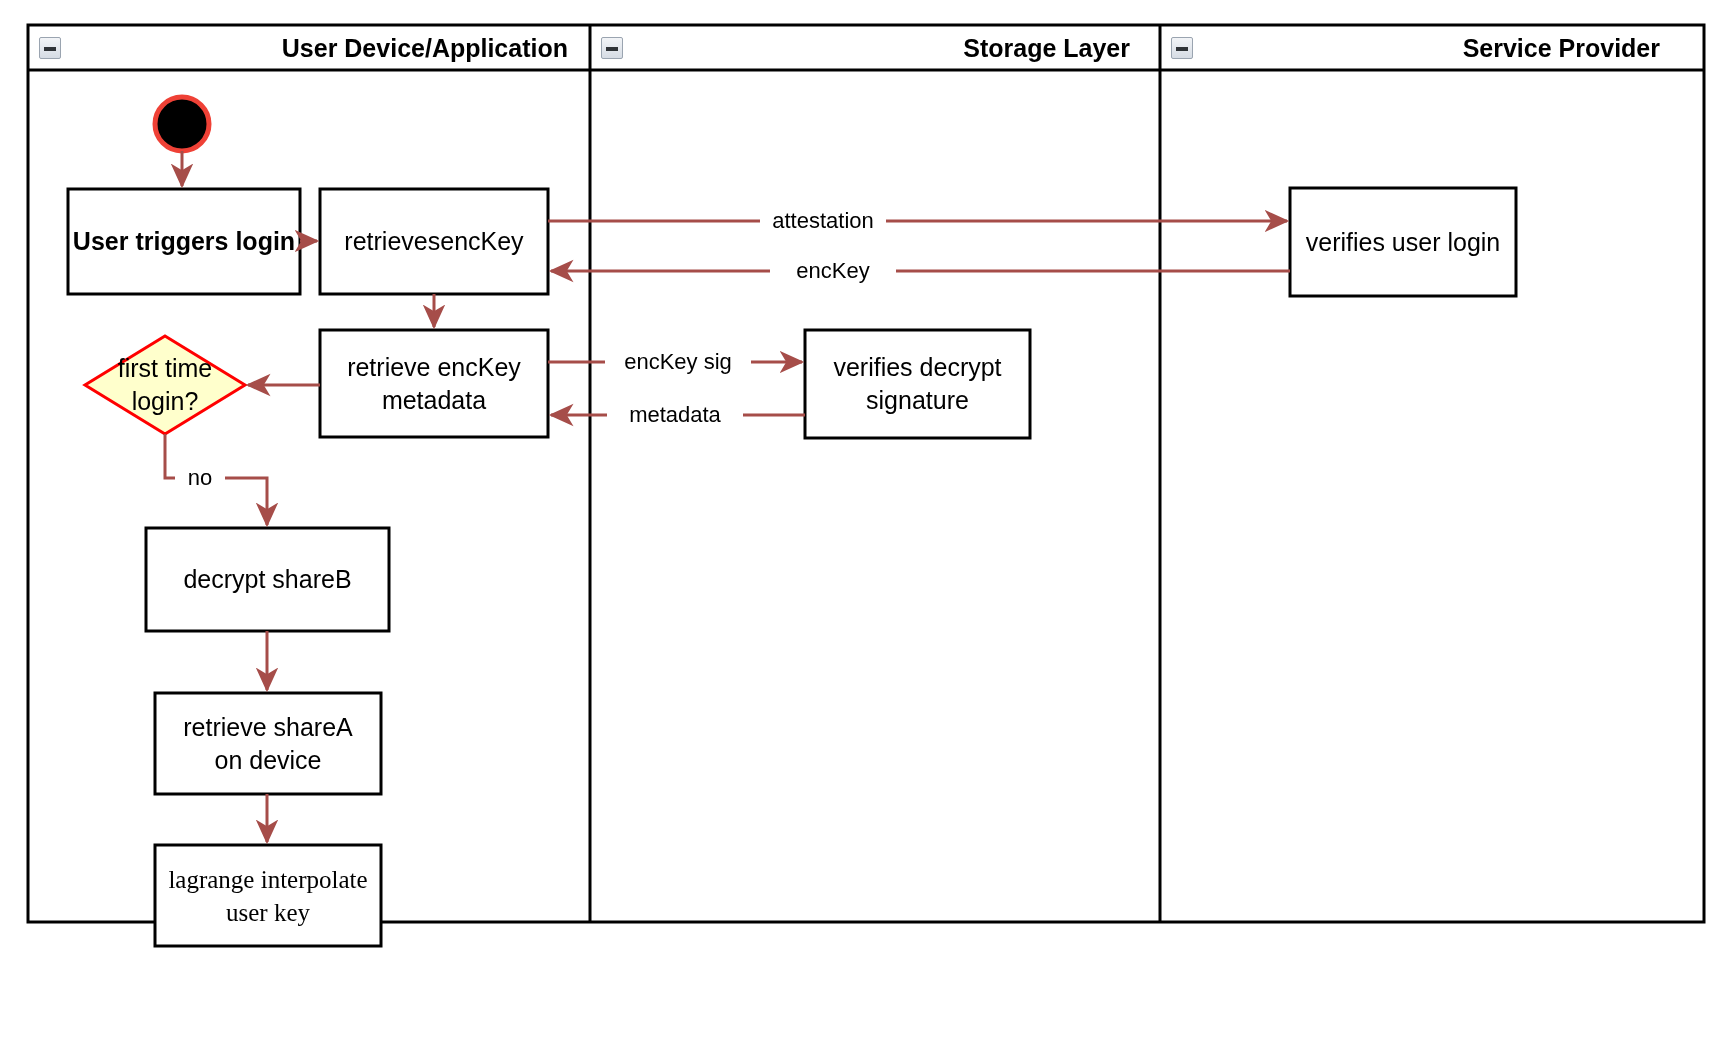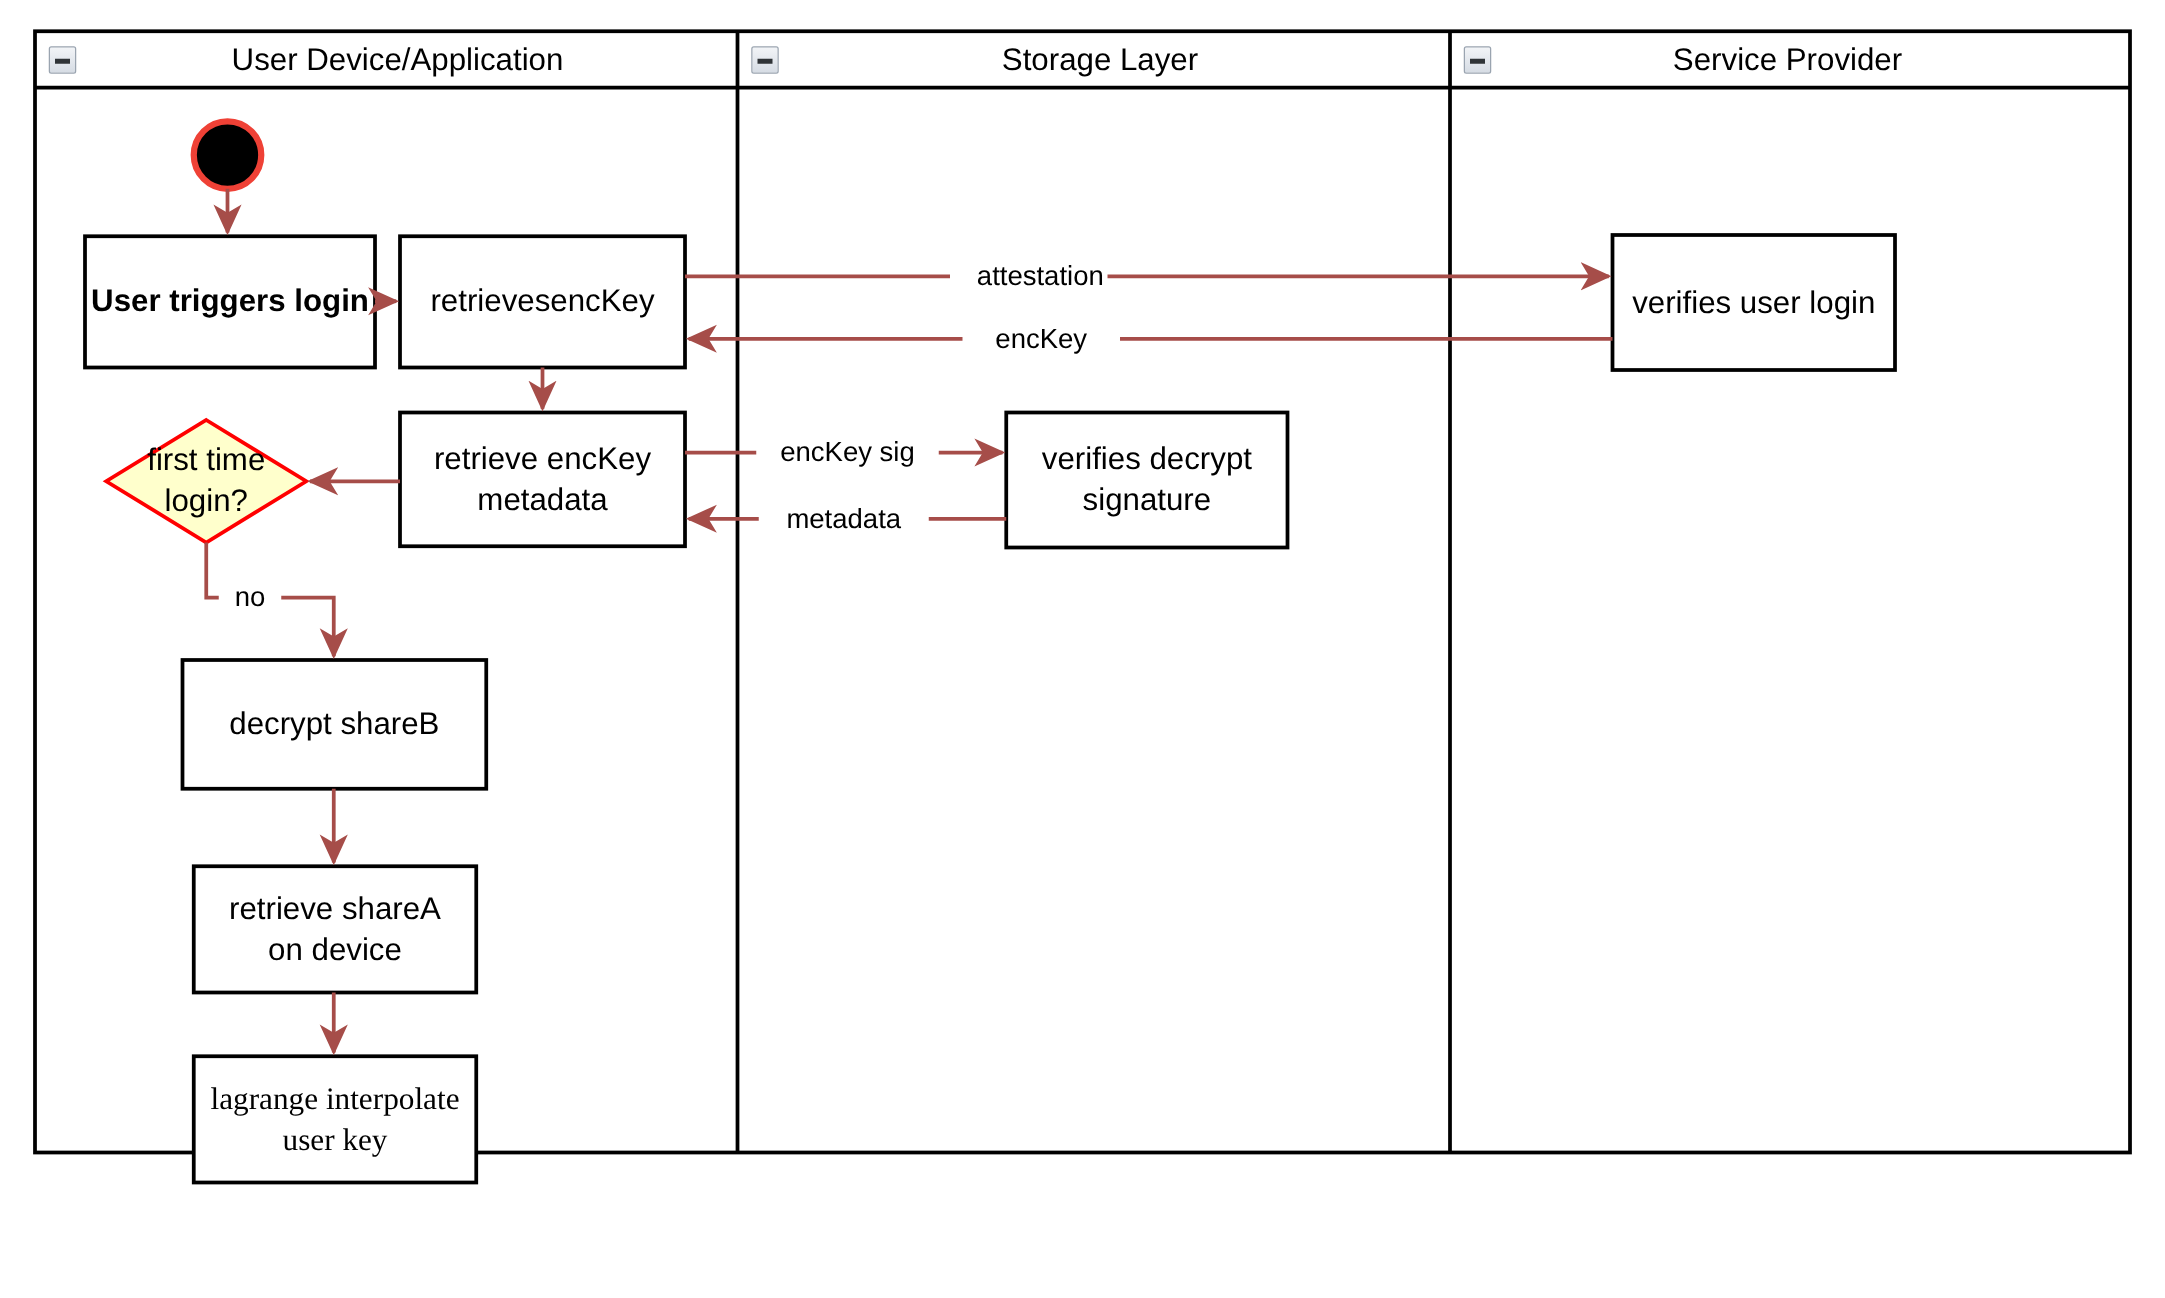--- a/index.html
+++ b/index.html
@@ -17,24 +17,24 @@
   }
   svg#canvas {
     position: absolute;
     left: 0;
     top: 0;
     width: 1732px;
     height: 1038px;
   }
   .lane-title {
     position: absolute;
-    font-weight: normal;
+    font-weight: bold;
     font-size: 25px;
     color: #000000;
-    text-align: center;
+    text-align: right;
     line-height: 30px;
     white-space: nowrap;
   }
   .collapse-icon {
     position: absolute;
     width: 22px;
     height: 22px;
     box-sizing: border-box;
     border: 1px solid #9aa4b0;
     border-radius: 2px;
@@ -172,21 +172,21 @@
     <span>user key</span>
   </div>
 
   <div class="node-label" style="left:805px; top:330px; width:225px; height:108px; flex-direction:column;">
     <span>verifies decrypt</span>
     <span>signature</span>
   </div>
 
   <div class="node-label" style="left:1290px; top:188px; width:226px; height:108px;">verifies user login</div>
 
-  <div class="edge-label" style="left:820px; top:209px; width:120px; margin-left:-60px;text-align:right;">attestation</div>
+  <div class="edge-label" style="left:820px; top:209px; width:120px; margin-left:-60px;">attestation</div>
 
   <div class="edge-label" style="left:830px; top:259px; width:120px; margin-left:-60px;">encKey</div>
 
   <div class="edge-label" style="left:675px; top:350px; width:140px; margin-left:-70px;">encKey sig</div>
 
   <div class="edge-label" style="left:672px; top:403px; width:130px; margin-left:-65px;">metadata</div>
 
   <div class="edge-label" style="left:175px; top:466px; width:44px;">no</div>
 
 </div>

